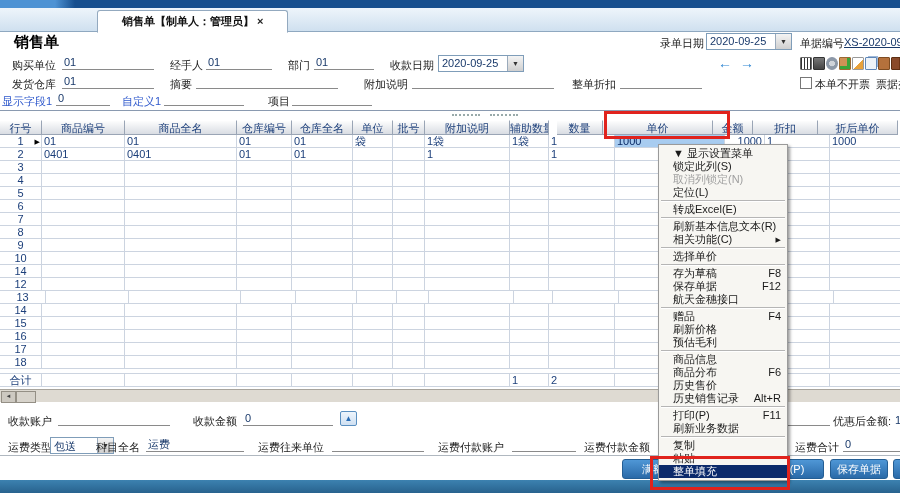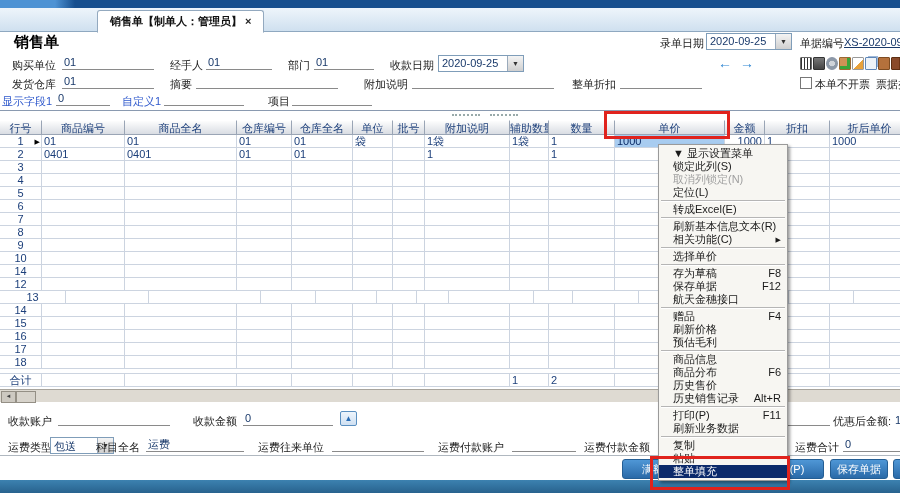--- a/index.html
+++ b/index.html
@@ -4,21 +4,21 @@
 <style>
   html,body{margin:0;padding:0;}
   body{width:900px;height:493px;position:relative;overflow:hidden;background:#fff;
        font-family:"Liberation Sans","DejaVu Sans",sans-serif;font-size:11px;}
   .abs{position:absolute;white-space:nowrap;}
   
   #topstrip{left:0;top:0;width:900px;height:8px;background:linear-gradient(90deg,#4e93d4 0,#4e93d4 55px,#174f8e 75px,#174f8e 100%);}
   #tabbar{left:0;top:8px;width:900px;height:23px;background:linear-gradient(#eef5fb,#cfe0ef);border-bottom:1px solid #8fa8c0;}
   .tab{position:absolute;top:2px;height:21px;line-height:20px;text-align:center;font-weight:bold;font-size:11px;border-radius:3px 3px 0 0;}
   #tab-nav{left:6px;width:88px;background:linear-gradient(#a9cdf0,#5e9ad2);border:1px solid #4d82b8;border-bottom:none;color:#0c3a6e;}
-  #tab-sale{left:97px;padding:0 12px;background:#fff;border:1px solid #93a9bf;border-bottom:1px solid #fff;color:#111;}
+  #tab-sale{left:97px;padding:0 24px;background:#fff;border:1px solid #93a9bf;border-bottom:1px solid #fff;color:#111;}
   #tab-sale .x{font-weight:bold;margin-left:3px;color:#222;}
   
   #title{left:14px;top:33px;font-size:15px;font-weight:bold;color:#000;}
   .lbl{font-size:11px;color:#222;}
   .lnk{font-size:11px;color:#2e58cc;}
   .fld{border-bottom:1px solid #8a8a8a;height:14px;line-height:14px;font-size:11px;color:#1a3a6b;padding-left:2px;}
   .docno{font-size:11px;color:#1a3a6b;text-decoration:underline;}
   .combo{border:1px solid #7f9db9;background:#fff;height:17px;display:flex;box-sizing:border-box;}
   .combo .cval{flex:1;padding:1px 3px;font-size:11px;color:#1a3a6b;overflow:hidden;}
   .combo .cbtn{width:15px;background:linear-gradient(#f4f4f4,#cfcfcf);border-left:1px solid #9aaabb;text-align:center;font-size:7px;color:#333;line-height:15px;}
@@ -132,21 +132,21 @@
   <div id="ghead">
       <div class="gh" style="width: 42px;">行号</div>
       <div class="gh" style="width: 83px;">商品编号</div>
       <div class="gh" style="width: 112px;">商品全名</div>
       <div class="gh" style="width: 55px;">仓库编号</div>
       <div class="gh" style="width: 61px;">仓库全名</div>
       <div class="gh" style="width: 40px;">单位</div>
       <div class="gh" style="width: 32px;">批号</div>
       <div class="gh" style="width: 85px;">附加说明</div>
       <div class="gh" style="width: 39px;">辅助数量1</div>
-      <div class="gh" style="width: 66px;">数量</div>
+      <div class="gh" style="width: 46px; margin-left: 8px;">数量</div>
       <div class="gh" style="width: 110px;">单价</div>
       <div class="gh" style="width: 40px;">金额</div>
       <div class="gh" style="width: 65px;">折扣</div>
       <div class="gh" style="width: 80px;">折后单价</div>
     </div>
   <div id="grows">
       <div class="gr">
         <div class="gc gnum" style="width: 42px;">1<span class="mark">▶</span></div>
         <div class="gc" style="width: 83px;">01</div>
         <div class="gc" style="width: 112px;">01</div>
@@ -332,21 +332,21 @@
         <div class="gc" style="width: 32px;"></div>
         <div class="gc" style="width: 85px;"></div>
         <div class="gc" style="width: 39px;"></div>
         <div class="gc" style="width: 66px;"></div>
         <div class="gc" style="width: 110px;"></div>
         <div class="gc num-r" style="width: 40px;"></div>
         <div class="gc" style="width: 65px;"></div>
         <div class="gc" style="width: 80px;"></div>
       </div>
       <div class="gr">
-        <div class="gc gnum" style="width: 66px;">13</div>
+        <div class="gc gnum" style="width: 46px;">13</div>
         <div class="gc" style="width: 83px;"></div>
         <div class="gc" style="width: 112px;"></div>
         <div class="gc" style="width: 55px;"></div>
         <div class="gc" style="width: 61px;"></div>
         <div class="gc" style="width: 40px;"></div>
         <div class="gc" style="width: 32px;"></div>
         <div class="gc" style="width: 85px;"></div>
         <div class="gc" style="width: 39px;"></div>
         <div class="gc" style="width: 66px;"></div>
         <div class="gc" style="width: 110px;"></div>

